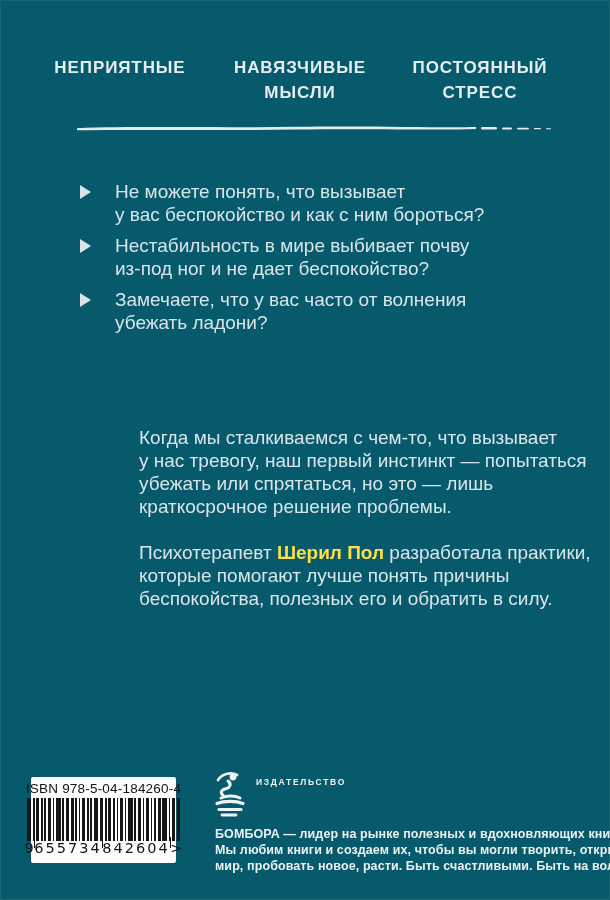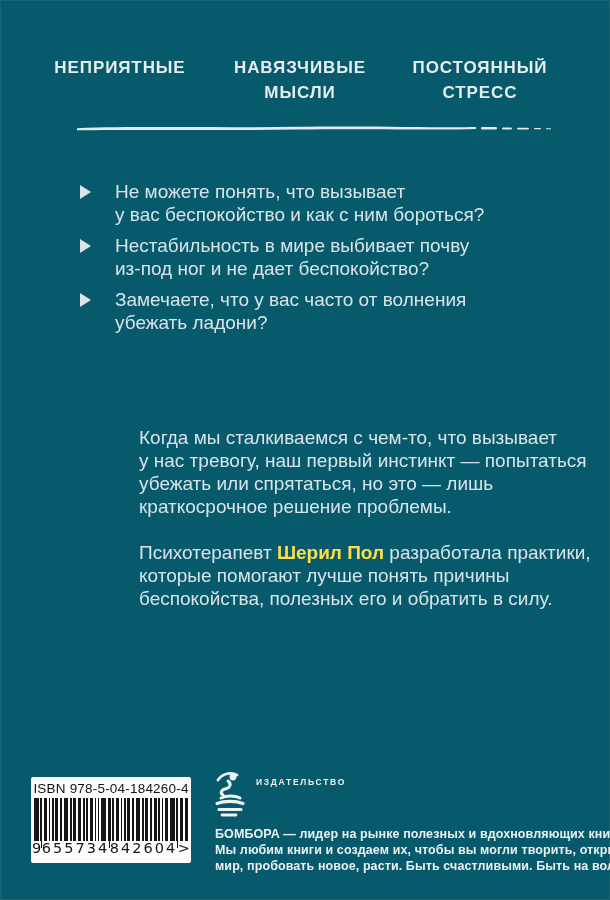--- a/index.html
+++ b/index.html
@@ -33,21 +33,21 @@
   .btext{margin-left:24px;color:#d9e4e9;font-size:19px;line-height:23px;}
   .btext div{white-space:nowrap;}
   
   .para{position:absolute;left:115px;right:30px;color:#d9e4e9;font-size:19px;line-height:23px;margin-left:24px;}
   .para div{white-space:nowrap;}
   .p1{top:426px;}
   .p2{top:541px;}
   .p2 b{font-weight:700;color:#fde047;}
   
   .isbnbox{
-    position:absolute;left:31px;top:777px;width:160px;height:86px;
+    position:absolute;left:31px;top:777px;width:145px;height:86px;
     background:#fdfdfd;border-radius:2px;
     display:flex;flex-direction:column;align-items:center;
   }
   .isbn{margin-top:4px;color:#141414;font-size:13.5px;letter-spacing:0.2px;white-space:nowrap;}
   .bars{width:154px;height:43px;margin-top:2px;display:flex;justify-content:space-between;align-items:stretch;}
   .bars i{background:#161616;height:100%;display:block;}
   .digits{
     width:158px;margin-top:0;display:flex;justify-content:space-between;align-items:flex-end;
     color:#161616;font-size:14.5px;line-height:15px;font-family:"DejaVu Sans",sans-serif;
   }

